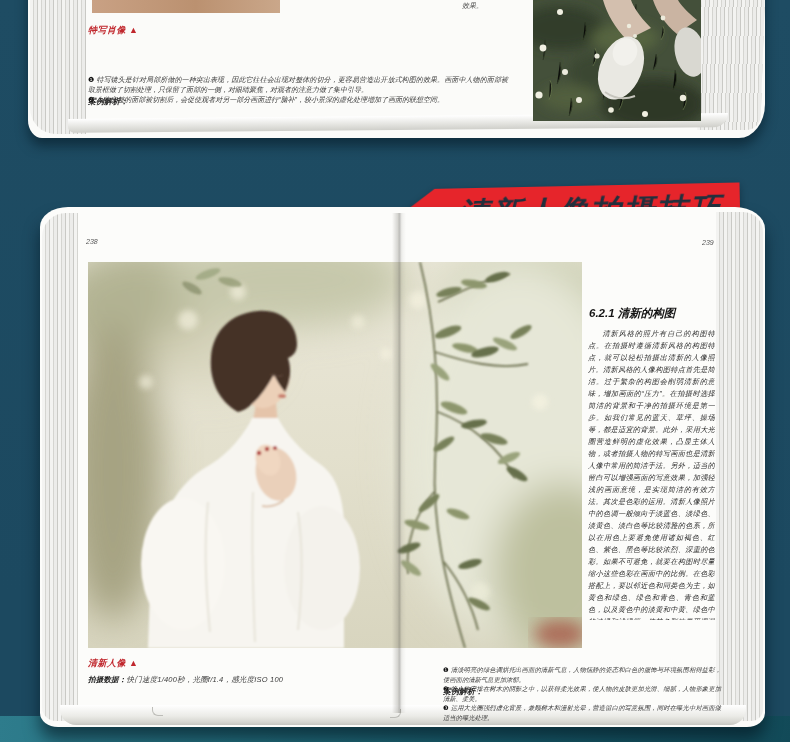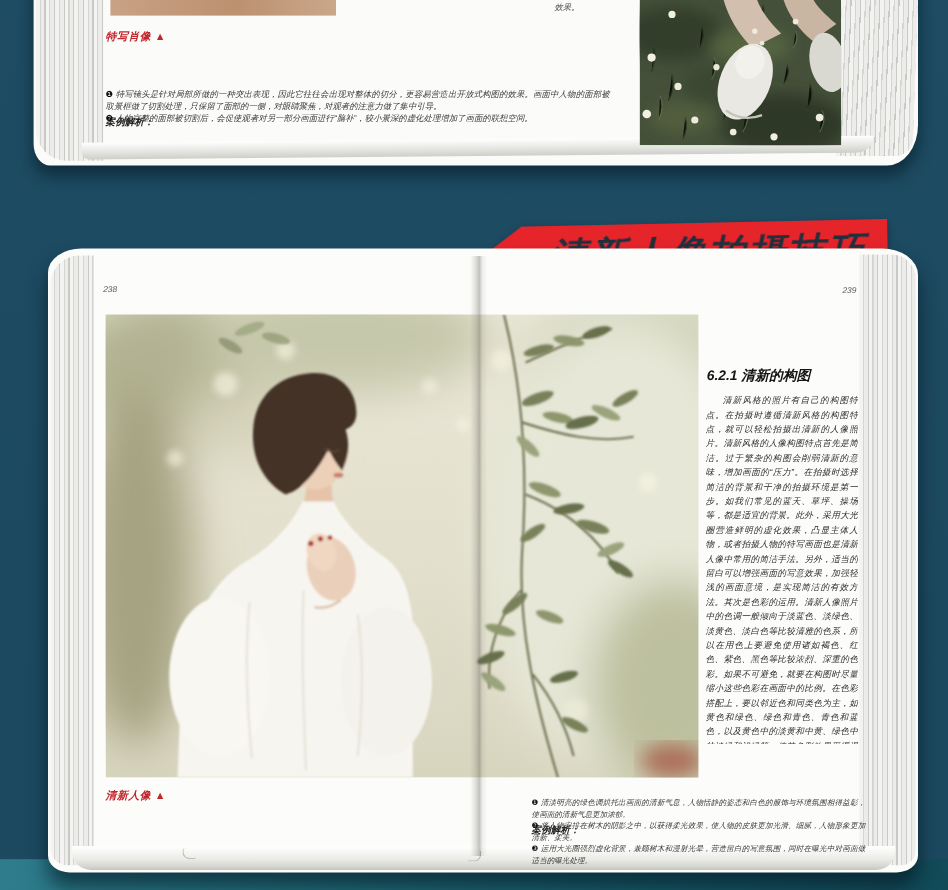--- a/index.html
+++ b/index.html
@@ -295,20 +295,23 @@
         <circle cx="187" cy="186" r="2" fill="#ab3838"></circle>
         <path d="M196,238 q-10,8 -22,6" stroke="#ddc3ab" stroke-width="2" fill="none"></path>
       </g>
       <ellipse cx="472" cy="372" rx="26" ry="14" fill="#a85a4a" opacity=".8" filter="url(#mb8)"></ellipse>
       <rect width="494" height="386" fill="#ffffff" opacity="0"></rect>
     </svg>
 
     <div class="abs gutter"></div>
 
     <div class="abs red-label bb-label">清新人像 ▲</div>
+    <div class="abs meta-line bb-data">
+      <span class="lab">拍摄数据：</span><span>快门速度1/400秒，光圈f/1.4，感光度ISO 100</span>
+    </div>
 
     <div class="abs subheading">
       <span class="sub-num">6.2.1</span>
       <span>清新的构图</span>
     </div>
     <div class="abs body-text">清新风格的照片有自己的构图特点。在拍摄时遵循清新风格的构图特点，就可以轻松拍摄出清新的人像照片。清新风格的人像构图特点首先是简洁。过于繁杂的构图会削弱清新的意味，增加画面的“压力”。在拍摄时选择简洁的背景和干净的拍摄环境是第一步。如我们常见的蓝天、草坪、操场等，都是适宜的背景。此外，采用大光圈营造鲜明的虚化效果，凸显主体人物，或者拍摄人物的特写画面也是清新人像中常用的简洁手法。另外，适当的留白可以增强画面的写意效果，加强轻浅的画面意境，是实现简洁的有效方法。其次是色彩的运用。清新人像照片中的色调一般倾向于淡蓝色、淡绿色、淡黄色、淡白色等比较清雅的色系，所以在用色上要避免使用诸如褐色、红色、紫色、黑色等比较浓烈、深重的色彩。如果不可避免，就要在构图时尽量缩小这些色彩在画面中的比例。在色彩搭配上，要以邻近色和同类色为主，如黄色和绿色、绿色和青色、青色和蓝色，以及黄色中的淡黄和中黄、绿色中的淡绿和浅绿等，使其色彩效果平缓温和、清新爽朗，带来视觉上的舒适感。</div>
 
     <div class="abs analysis-title bb-ana">案例解析：</div>
     <div class="abs bb-bullets">
       <div class="bullet">

